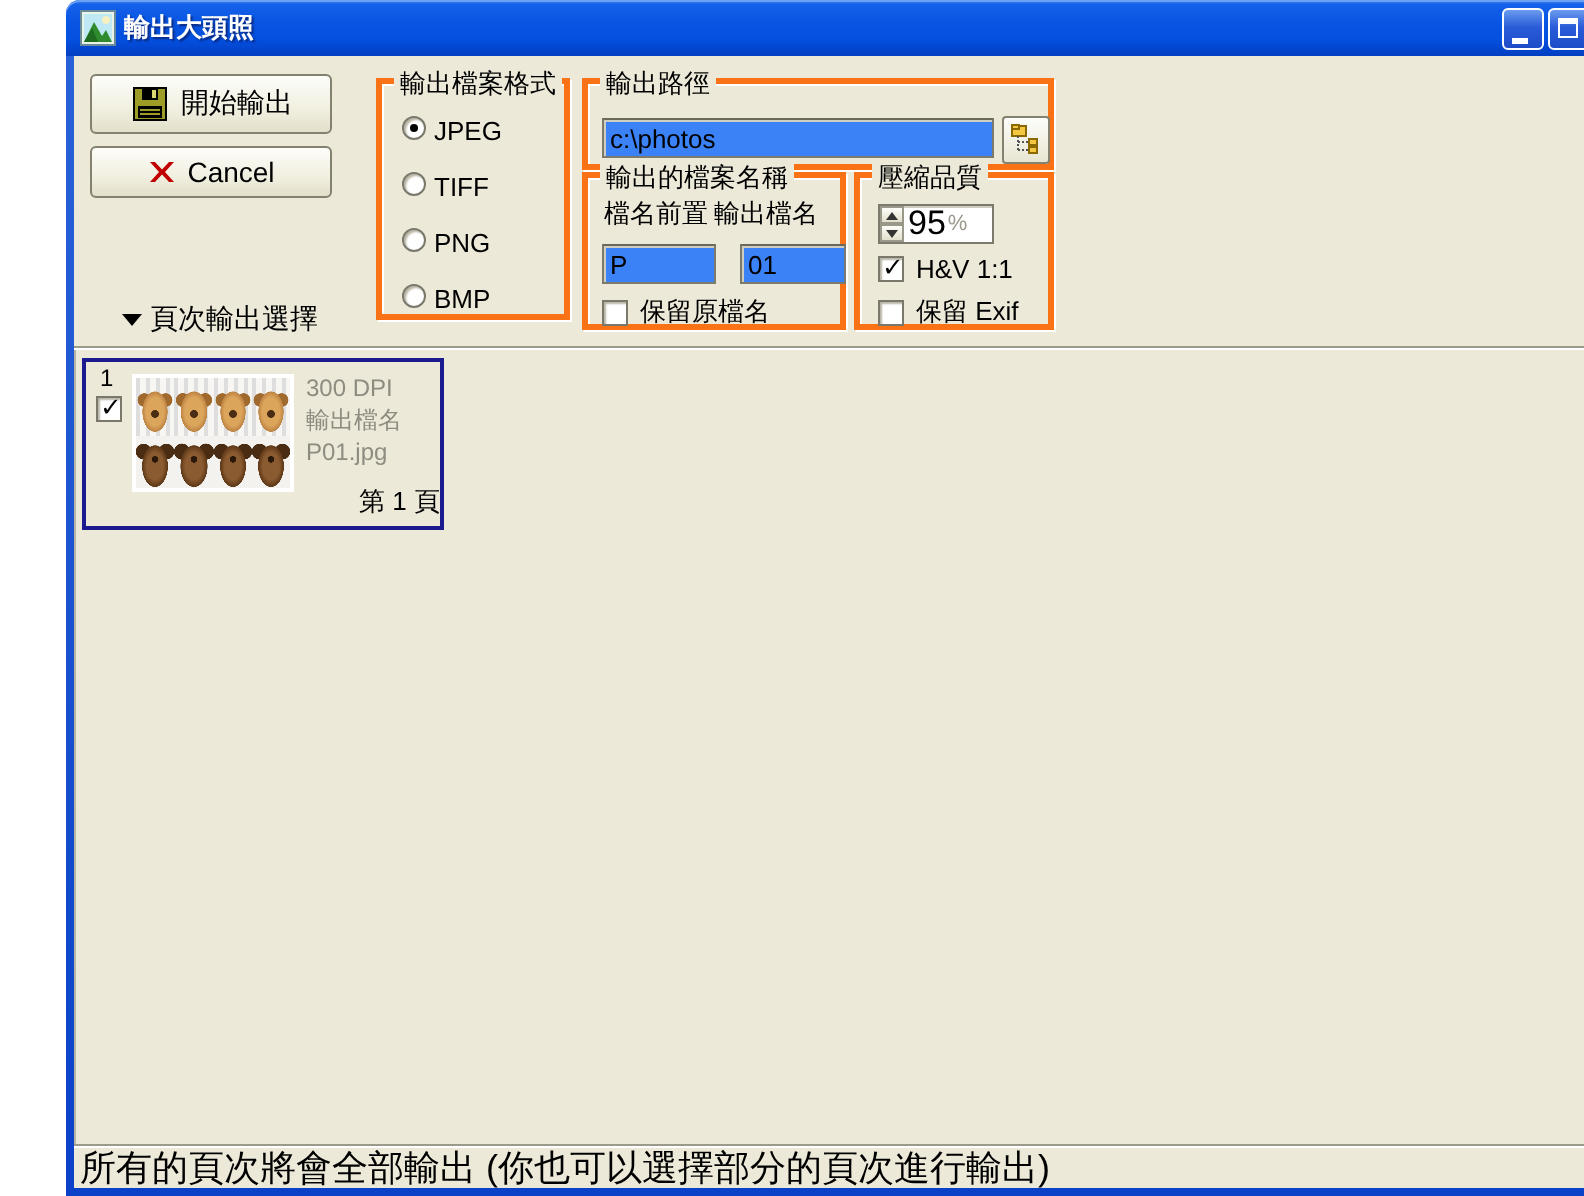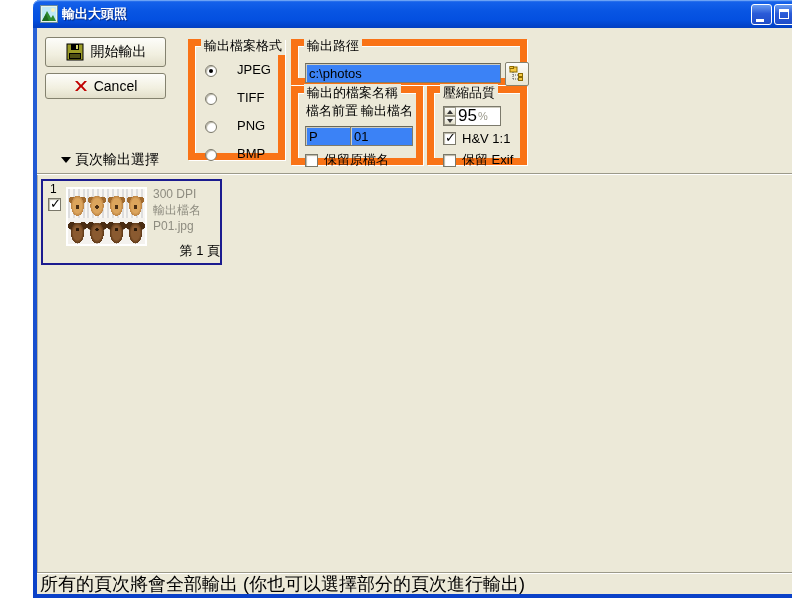--- a/index.html
+++ b/index.html
@@ -36,31 +36,31 @@
     border:1px solid #84826f; border-radius:3px; cursor:pointer; font-size:14px; }
   .btn-start { left:8px; top:9px; width:121px; height:30px; }
   .btn-cancel { left:8px; top:45px; width:121px; height:26px; }
 
   .page-select { position:absolute; left:24px; top:123px; display:flex;
     align-items:center; gap:4px; cursor:pointer; font-size:14px;justify-content:flex-end; }
   .tri-down { width:0; height:0; border-left:5px solid transparent;
     border-right:5px solid transparent; border-top:6px solid #000; }
 
   
-  .grp { position:absolute; border:7px solid #f97316; box-shadow:1px 1px 0 #fff, inset 1px 1px 0 #fff; }
+  .grp { position:absolute; border:3px solid #f97316; box-shadow:1px 1px 0 #fff, inset 1px 1px 0 #fff; }
   .grp-legend { position:absolute; top:-9px; left:6px; background:#ece9d8;
     padding:0 3px; font-size:13px; white-space:nowrap; }
   .grp-format { left:151px; top:11px; width:97px; height:121px; }
   .grp-path   { left:254px; top:11px; width:236px; height:46px; }
   .grp-name   { left:254px; top:58px; width:132px; height:79px; }
   .grp-quality{ left:390px; top:58px; width:100px; height:79px; }
 
   
-  .radio-row { position:absolute; left:10px; display:flex; align-items:flex-end;
-    gap:20px; cursor:pointer; }
+  .radio-row { position:absolute; left:10px; display:flex; align-items:flex-start;
+    gap:4px; cursor:pointer; }
   .radio { width:12px; height:12px; border-radius:50%; background:#fff;
     border:1px solid #7a786a; box-shadow:inset 1px 1px 1px #b8b5a5; position:relative; }
   .radio.checked::after { content:""; position:absolute; left:3px; top:3px;
     width:4px; height:4px; border-radius:50%; background:#000; }
 
   
   .tf { position:absolute; background:#3b82f6; border:1px solid #7c7a6c;
     border-top-color:#6a6858; box-shadow:inset 1px 1px 0 #cfcdc0;
     font-size:13px; padding:2px 3px; line-height:15px; white-space:nowrap; overflow:hidden; }
 
@@ -212,21 +212,21 @@
           <rect x="9.5" y="11.5" width="4" height="3" fill="#f5c842" stroke="#8a6a00"></rect>
         </svg>
       </div>
     </div>
 
     <div class="grp grp-name">
       <span class="grp-legend">輸出的檔案名稱</span>
       <span style="position:absolute; left:8px; top:9px">檔名前置</span>
       <span style="position:absolute; left:63px; top:9px">輸出檔名</span>
       <div class="tf" style="left:7px; top:33px; width:57px; height:20px">P</div>
-      <div class="tf" style="left:52px; top:33px; width:63px; height:20px">01</div>
+      <div class="tf" style="left:76px; top:33px; width:53px; height:20px">01</div>
       <label class="chk-row" style="left:7px; top:58px">
         <span class="chk"></span>
         <span>保留原檔名</span>
       </label>
     </div>
 
     <div class="grp grp-quality">
       <span class="grp-legend">壓縮品質</span>
       <div class="spinner">
         <div class="spin-arrows">

